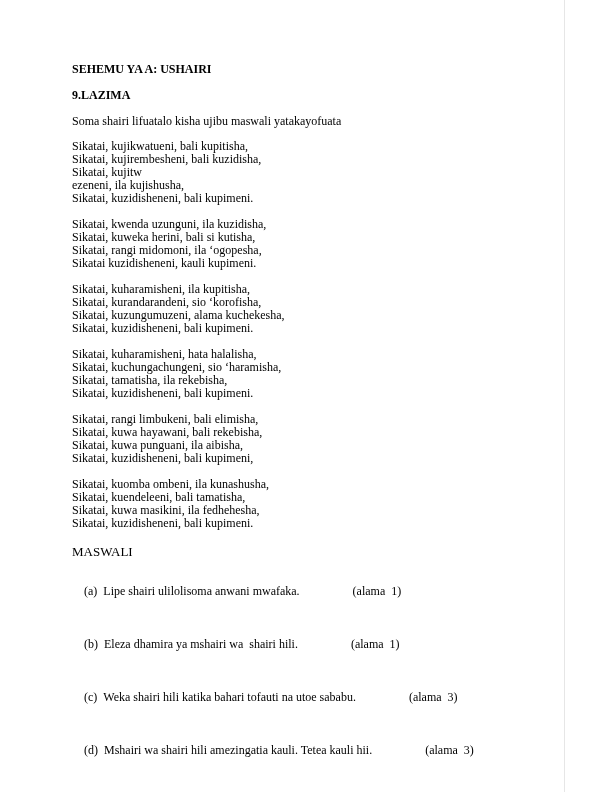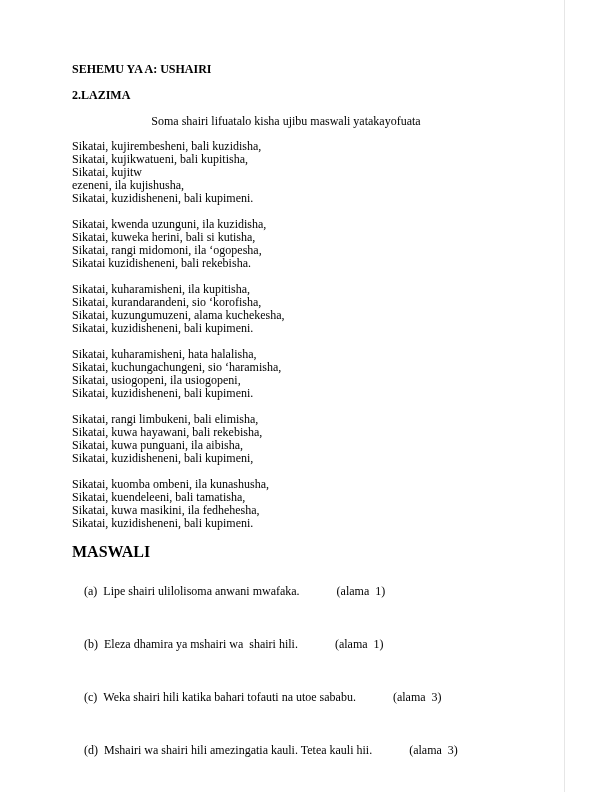--- a/index.html
+++ b/index.html
@@ -21,87 +21,86 @@
     overflow: hidden;
   }
   .heading {
     font-weight: bold;
     font-size: 12px;
     line-height: 14px;
     margin: 0 0 12px 0;
   }
   .instruction {
     line-height: 14px;
-    margin: 0 0 12px 8px;
-    text-align: center;
+    margin: 0 0 12px 0;
   }
   .stanza {
     margin: 0 0 13px 0;
   }
   .poem-line {
     line-height: 13px;
     white-space: pre;
   }
   .questions-heading {
-    font-weight: bold;
-    font-size: 16px;
+    font-weight: normal;
+    font-size: 13px;
     line-height: 14px;
     margin: 15px 0 11px 0;
   }
   .question {
     line-height: 14px;
     margin: 0 0 11px 0;
     white-space: pre;
   }
   .q-label {
     margin-right: 6px;
   }
   .q-marks {
-    margin-left: 12px;
+    margin-left: 28px;
     white-space: pre;
     padding-left: 25px;
   }
 </style>
 </head>
 <body>
 
 <div class="page">
 
   <div class="heading">SEHEMU YA A: USHAIRI</div>
 
-  <div class="heading">2.LAZIMA</div>
+  <div class="heading">9.LAZIMA</div>
 
   <div class="instruction">Soma shairi lifuatalo kisha ujibu maswali yatakayofuata</div>
 
   <div class="stanza">
+    <div class="poem-line">Sikatai, kujikwatueni, bali kupitisha,</div>
     <div class="poem-line">Sikatai, kujirembesheni, bali kuzidisha,</div>
-    <div class="poem-line">Sikatai, kujikwatueni, bali kupitisha,</div>
     <div class="poem-line">Sikatai, kujitw</div>
     <div class="poem-line">ezeneni, ila kujishusha,</div>
     <div class="poem-line">Sikatai, kuzidisheneni, bali kupimeni.</div>
   </div>
 
   <div class="stanza">
     <div class="poem-line">Sikatai, kwenda uzunguni, ila kuzidisha,</div>
     <div class="poem-line">Sikatai, kuweka herini, bali si kutisha,</div>
     <div class="poem-line">Sikatai, rangi midomoni, ila ‘ogopesha,</div>
-    <div class="poem-line">Sikatai kuzidisheneni, bali rekebisha.</div>
+    <div class="poem-line">Sikatai kuzidisheneni, kauli kupimeni.</div>
   </div>
 
   <div class="stanza">
     <div class="poem-line">Sikatai, kuharamisheni, ila kupitisha,</div>
     <div class="poem-line">Sikatai, kurandarandeni, sio ‘korofisha,</div>
     <div class="poem-line">Sikatai, kuzungumuzeni, alama kuchekesha,</div>
     <div class="poem-line">Sikatai, kuzidisheneni, bali kupimeni.</div>
   </div>
 
   <div class="stanza">
     <div class="poem-line">Sikatai, kuharamisheni, hata halalisha,</div>
     <div class="poem-line">Sikatai, kuchungachungeni, sio ‘haramisha,</div>
-    <div class="poem-line">Sikatai, usiogopeni, ila usiogopeni,</div>
+    <div class="poem-line">Sikatai, tamatisha, ila rekebisha,</div>
     <div class="poem-line">Sikatai, kuzidisheneni, bali kupimeni.</div>
   </div>
 
   <div class="stanza">
     <div class="poem-line">Sikatai, rangi limbukeni, bali elimisha,</div>
     <div class="poem-line">Sikatai, kuwa hayawani, bali rekebisha,</div>
     <div class="poem-line">Sikatai, kuwa punguani, ila aibisha,</div>
     <div class="poem-line">Sikatai, kuzidisheneni, bali kupimeni,</div>
   </div>
 

